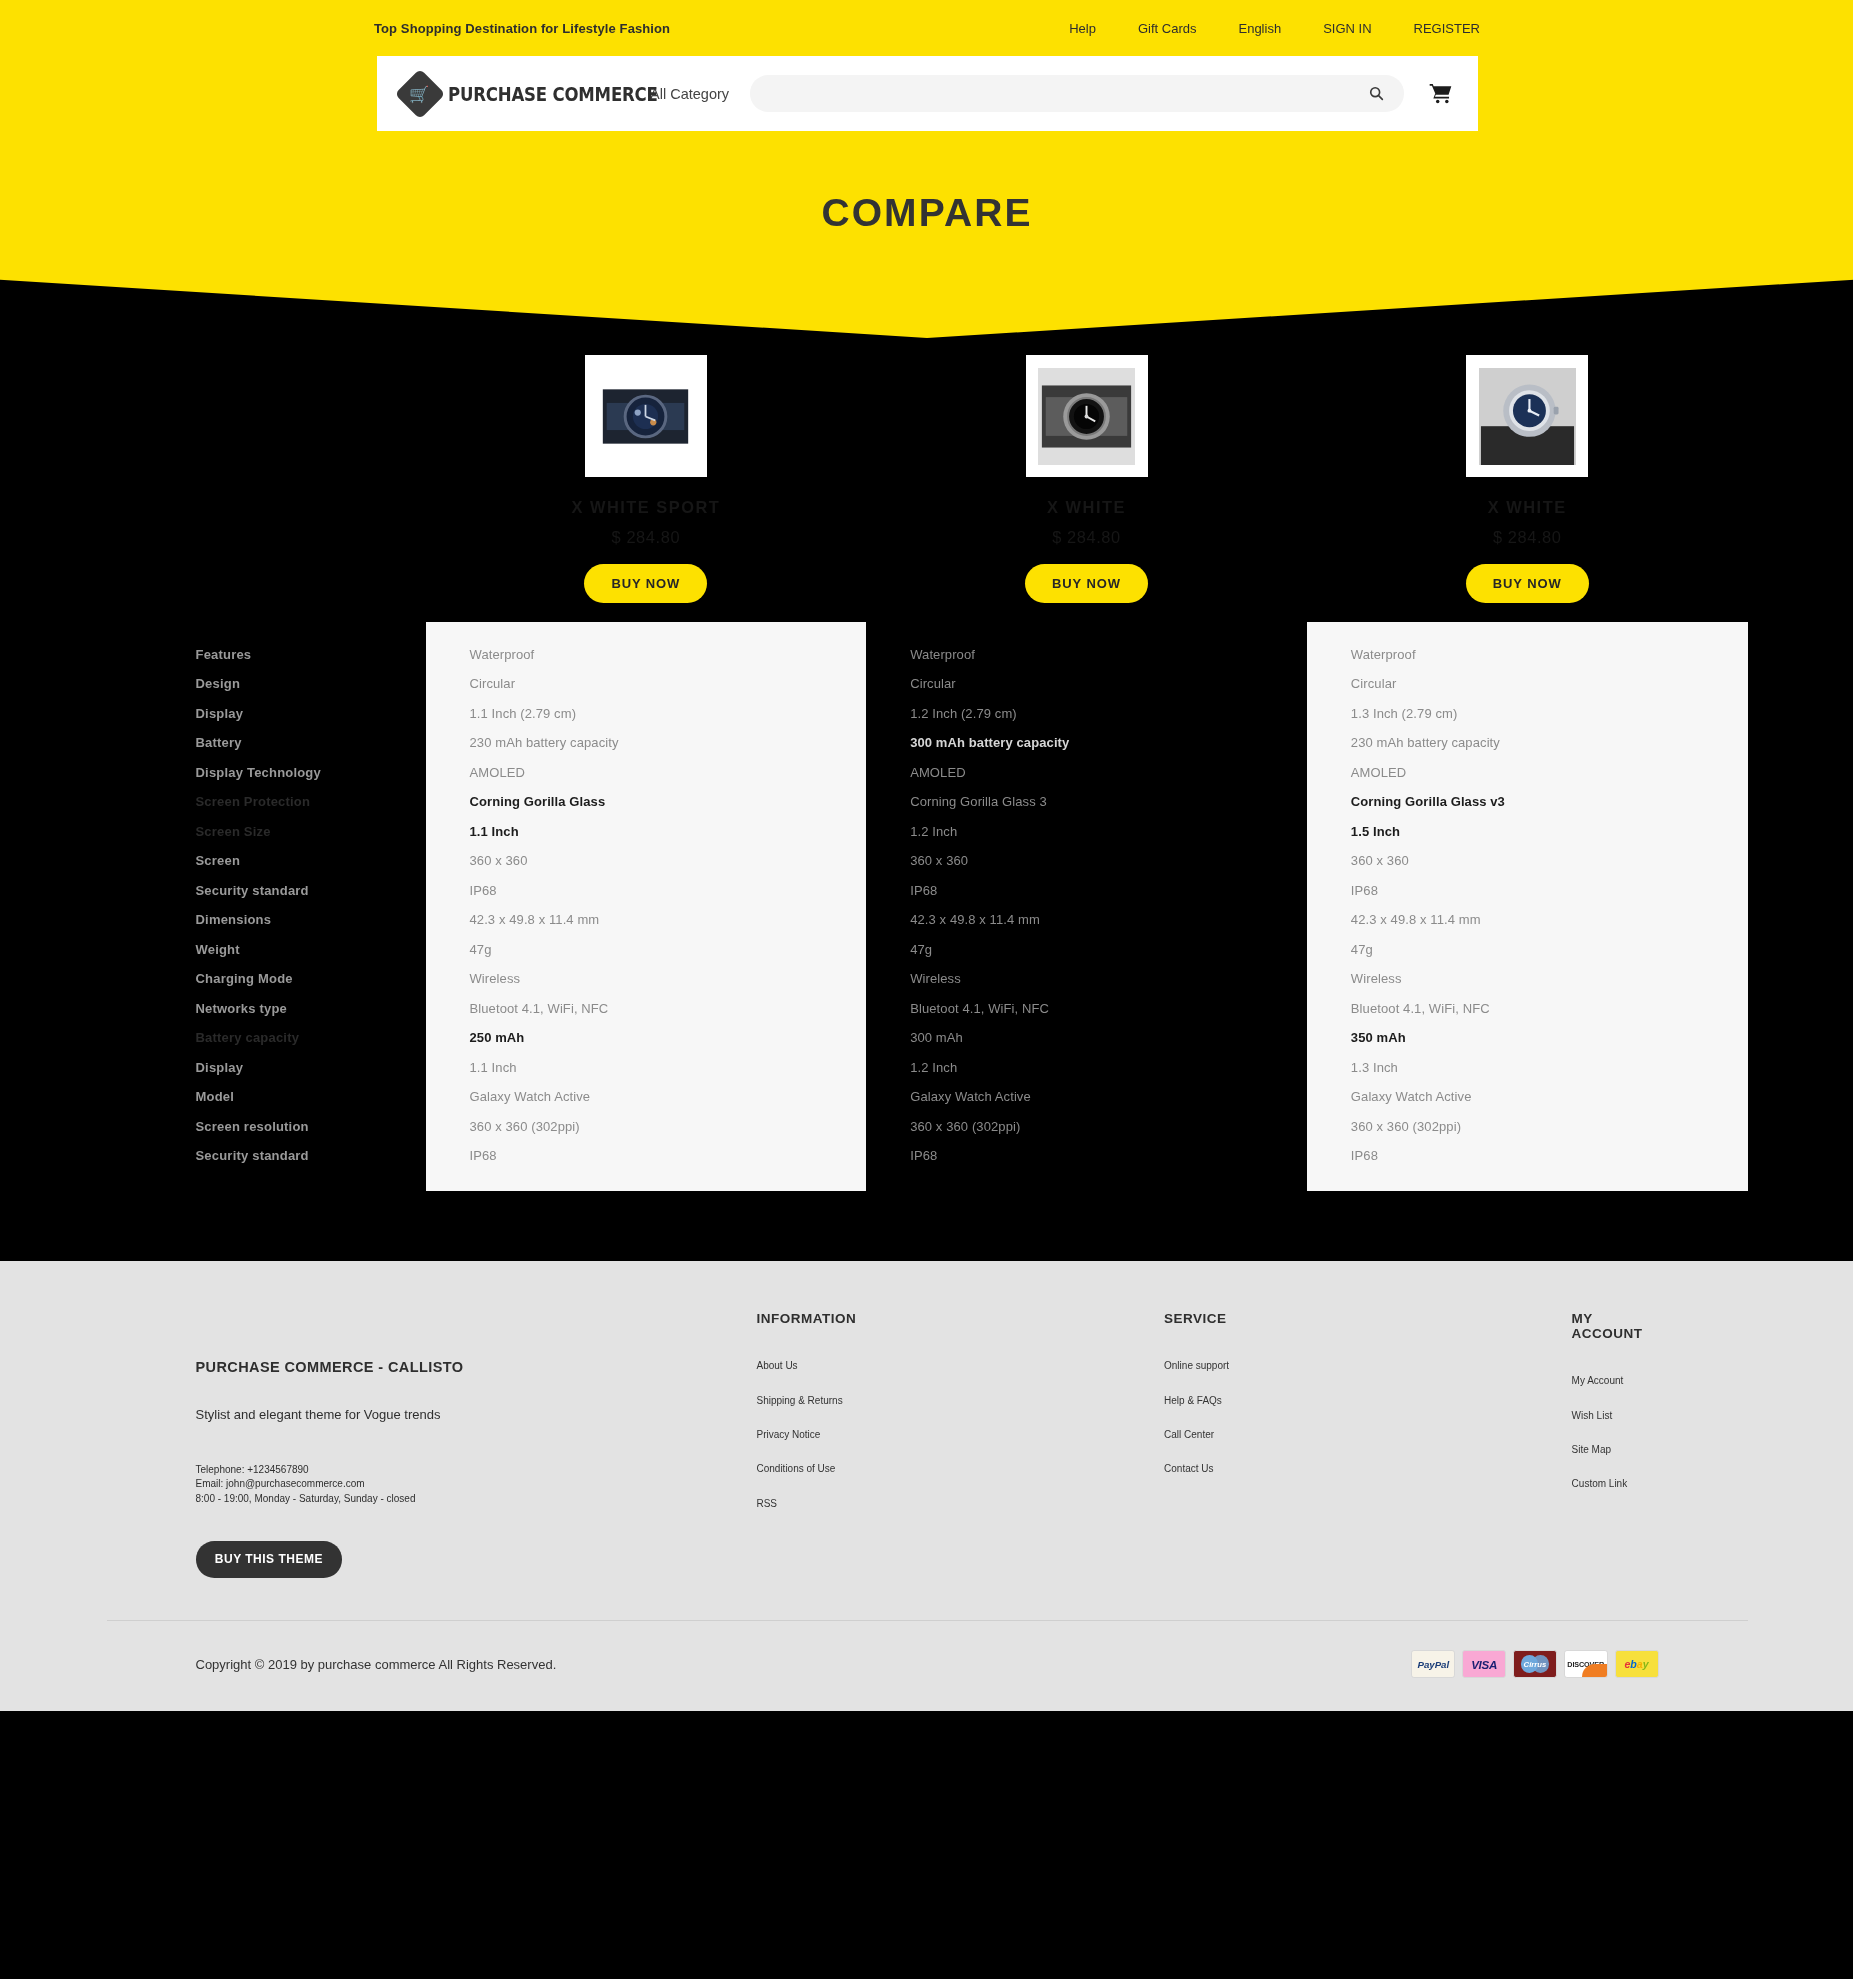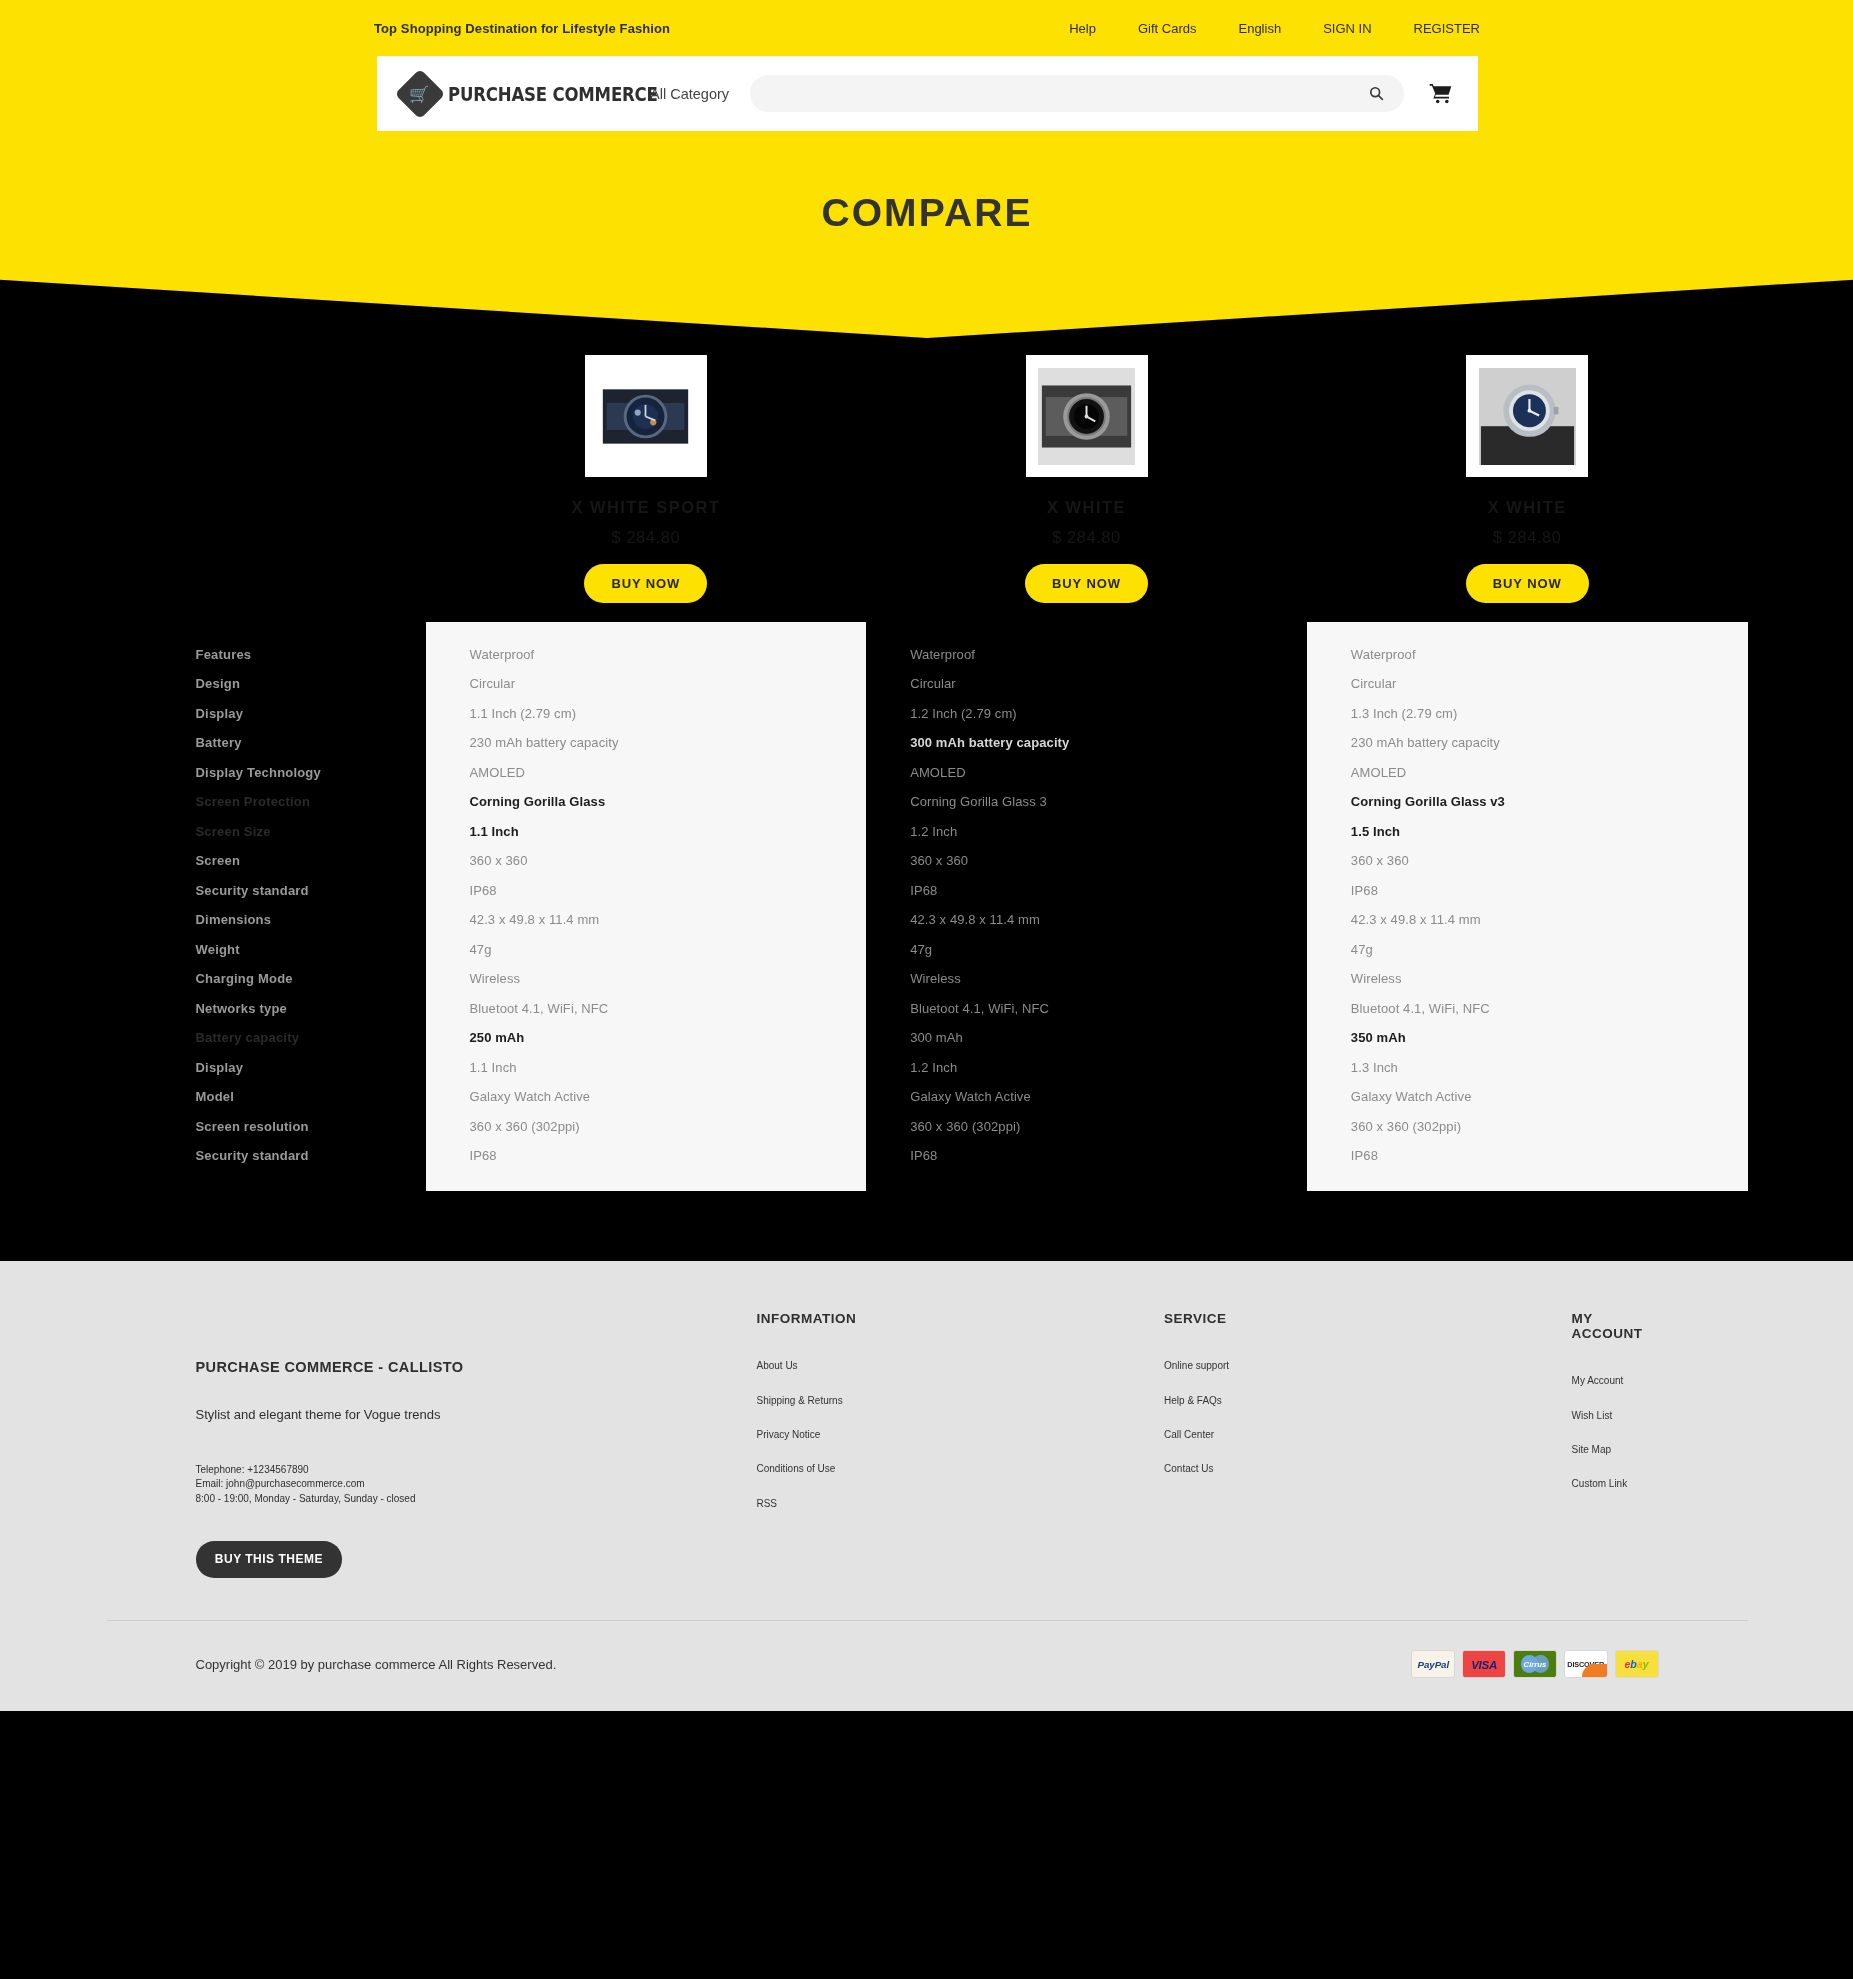--- a/index.html
+++ b/index.html
@@ -161,22 +161,22 @@
   }
   .copy{ font-size:13px; color:#333; }
   .pays{ display:flex; gap:6.8px; align-items:center; }
   .pay{
     width:44px; height:28px; border-radius:2.9px; background:#fff;
     display:flex; align-items:center; justify-content:center;
     font-size:8.7px; font-weight:700; overflow:hidden; position:relative;
     border:1px solid #d8d8d8;
   }
   .pay.paypal{ background:#f7f3e8; color:#1b3d78; font-style:italic; font-size:9.7px; }
-  .pay.visa{ background:#ef4444; color:#1a1f71; font-size:11.6px; font-style:italic; letter-spacing:-0.3px;}
-  .pay.cirrus{ background:#4d7c0f; }
+  .pay.visa{ background:#f9a8d4; color:#1a1f71; font-size:11.6px; font-style:italic; letter-spacing:-0.3px;}
+  .pay.cirrus{ background:#7f1d1d; }
   .pay.cirrus .c1,.pay.cirrus .c2{
     position:absolute; width:17.4px; height:17.4px; border-radius:50%; background:#6fa8dc;
   }
   .pay.cirrus .c1{ left:6.8px; } .pay.cirrus .c2{ right:6.8px; opacity:.85; }
   .pay.cirrus .lbl{ position:relative; color:#fff; font-style:italic; font-size:7.7px; }
   .pay.discover{ background:#fff; color:#222; font-size:7.2px; letter-spacing:-0.1px; }
   .pay.discover::after{
     content:""; position:absolute; right:0; bottom:0; width:25px; height:12.6px;
     background:#f07d22; border-top-left-radius:19.3px;
   }

